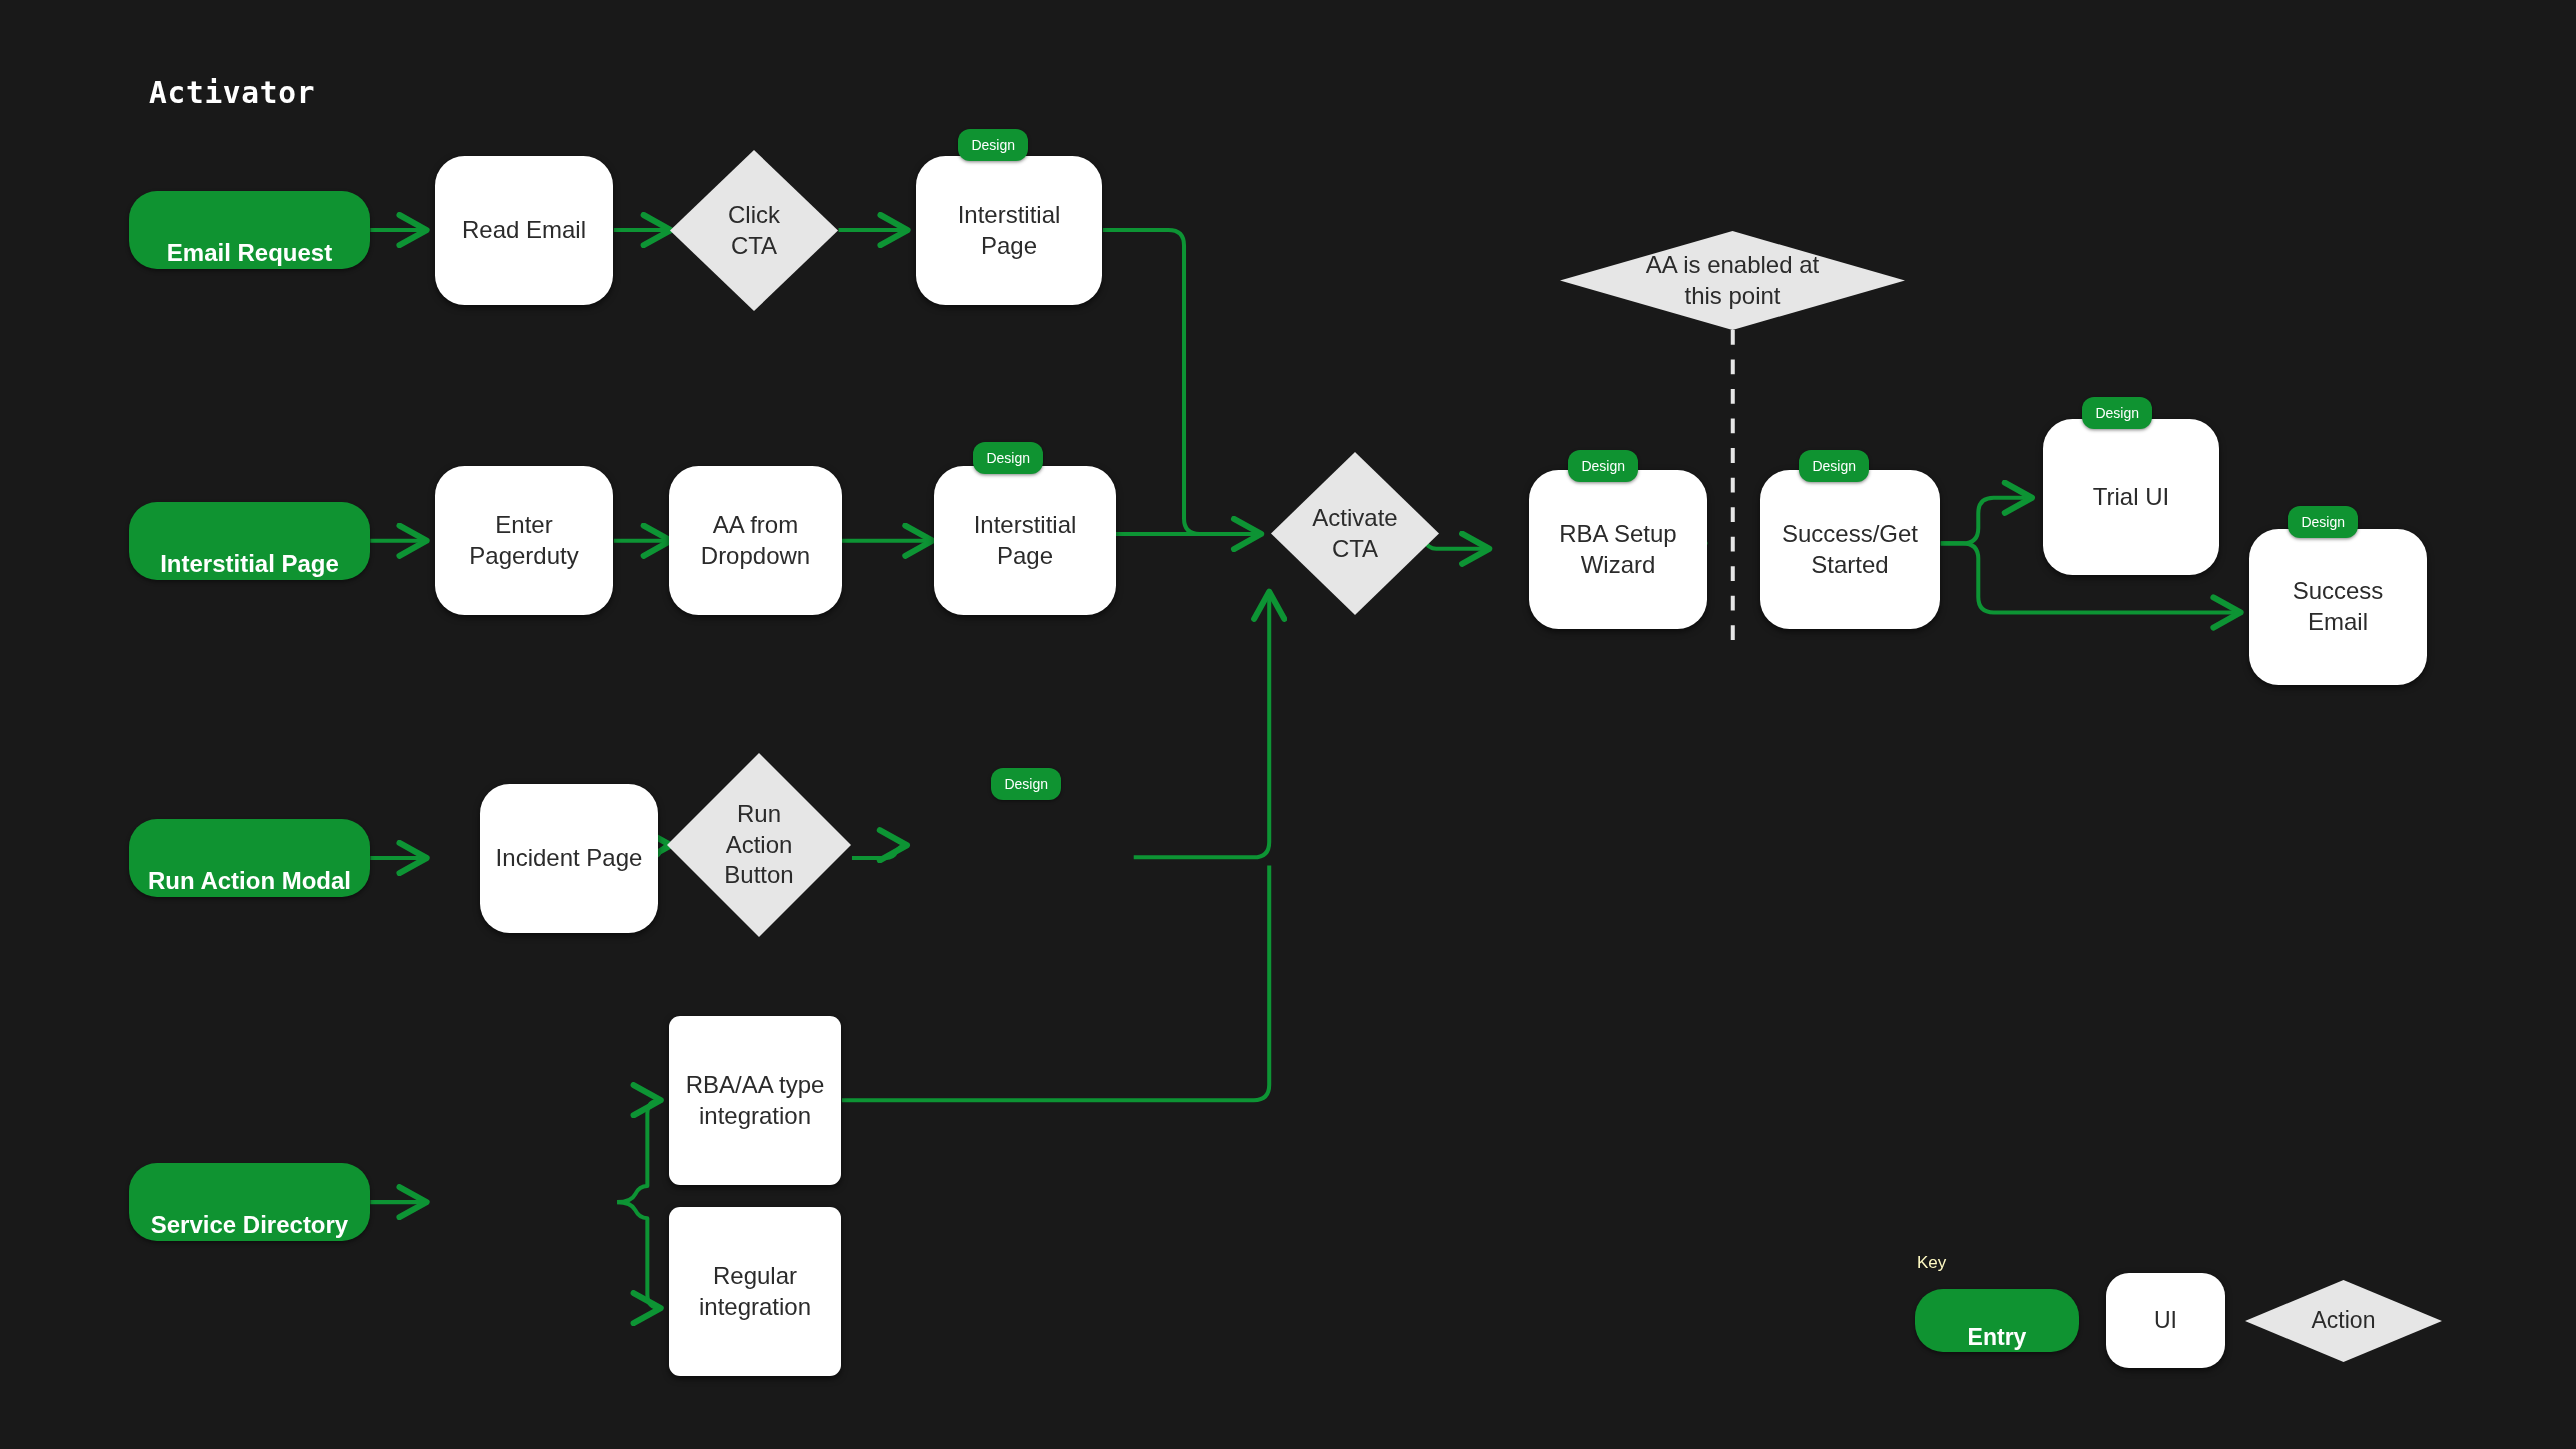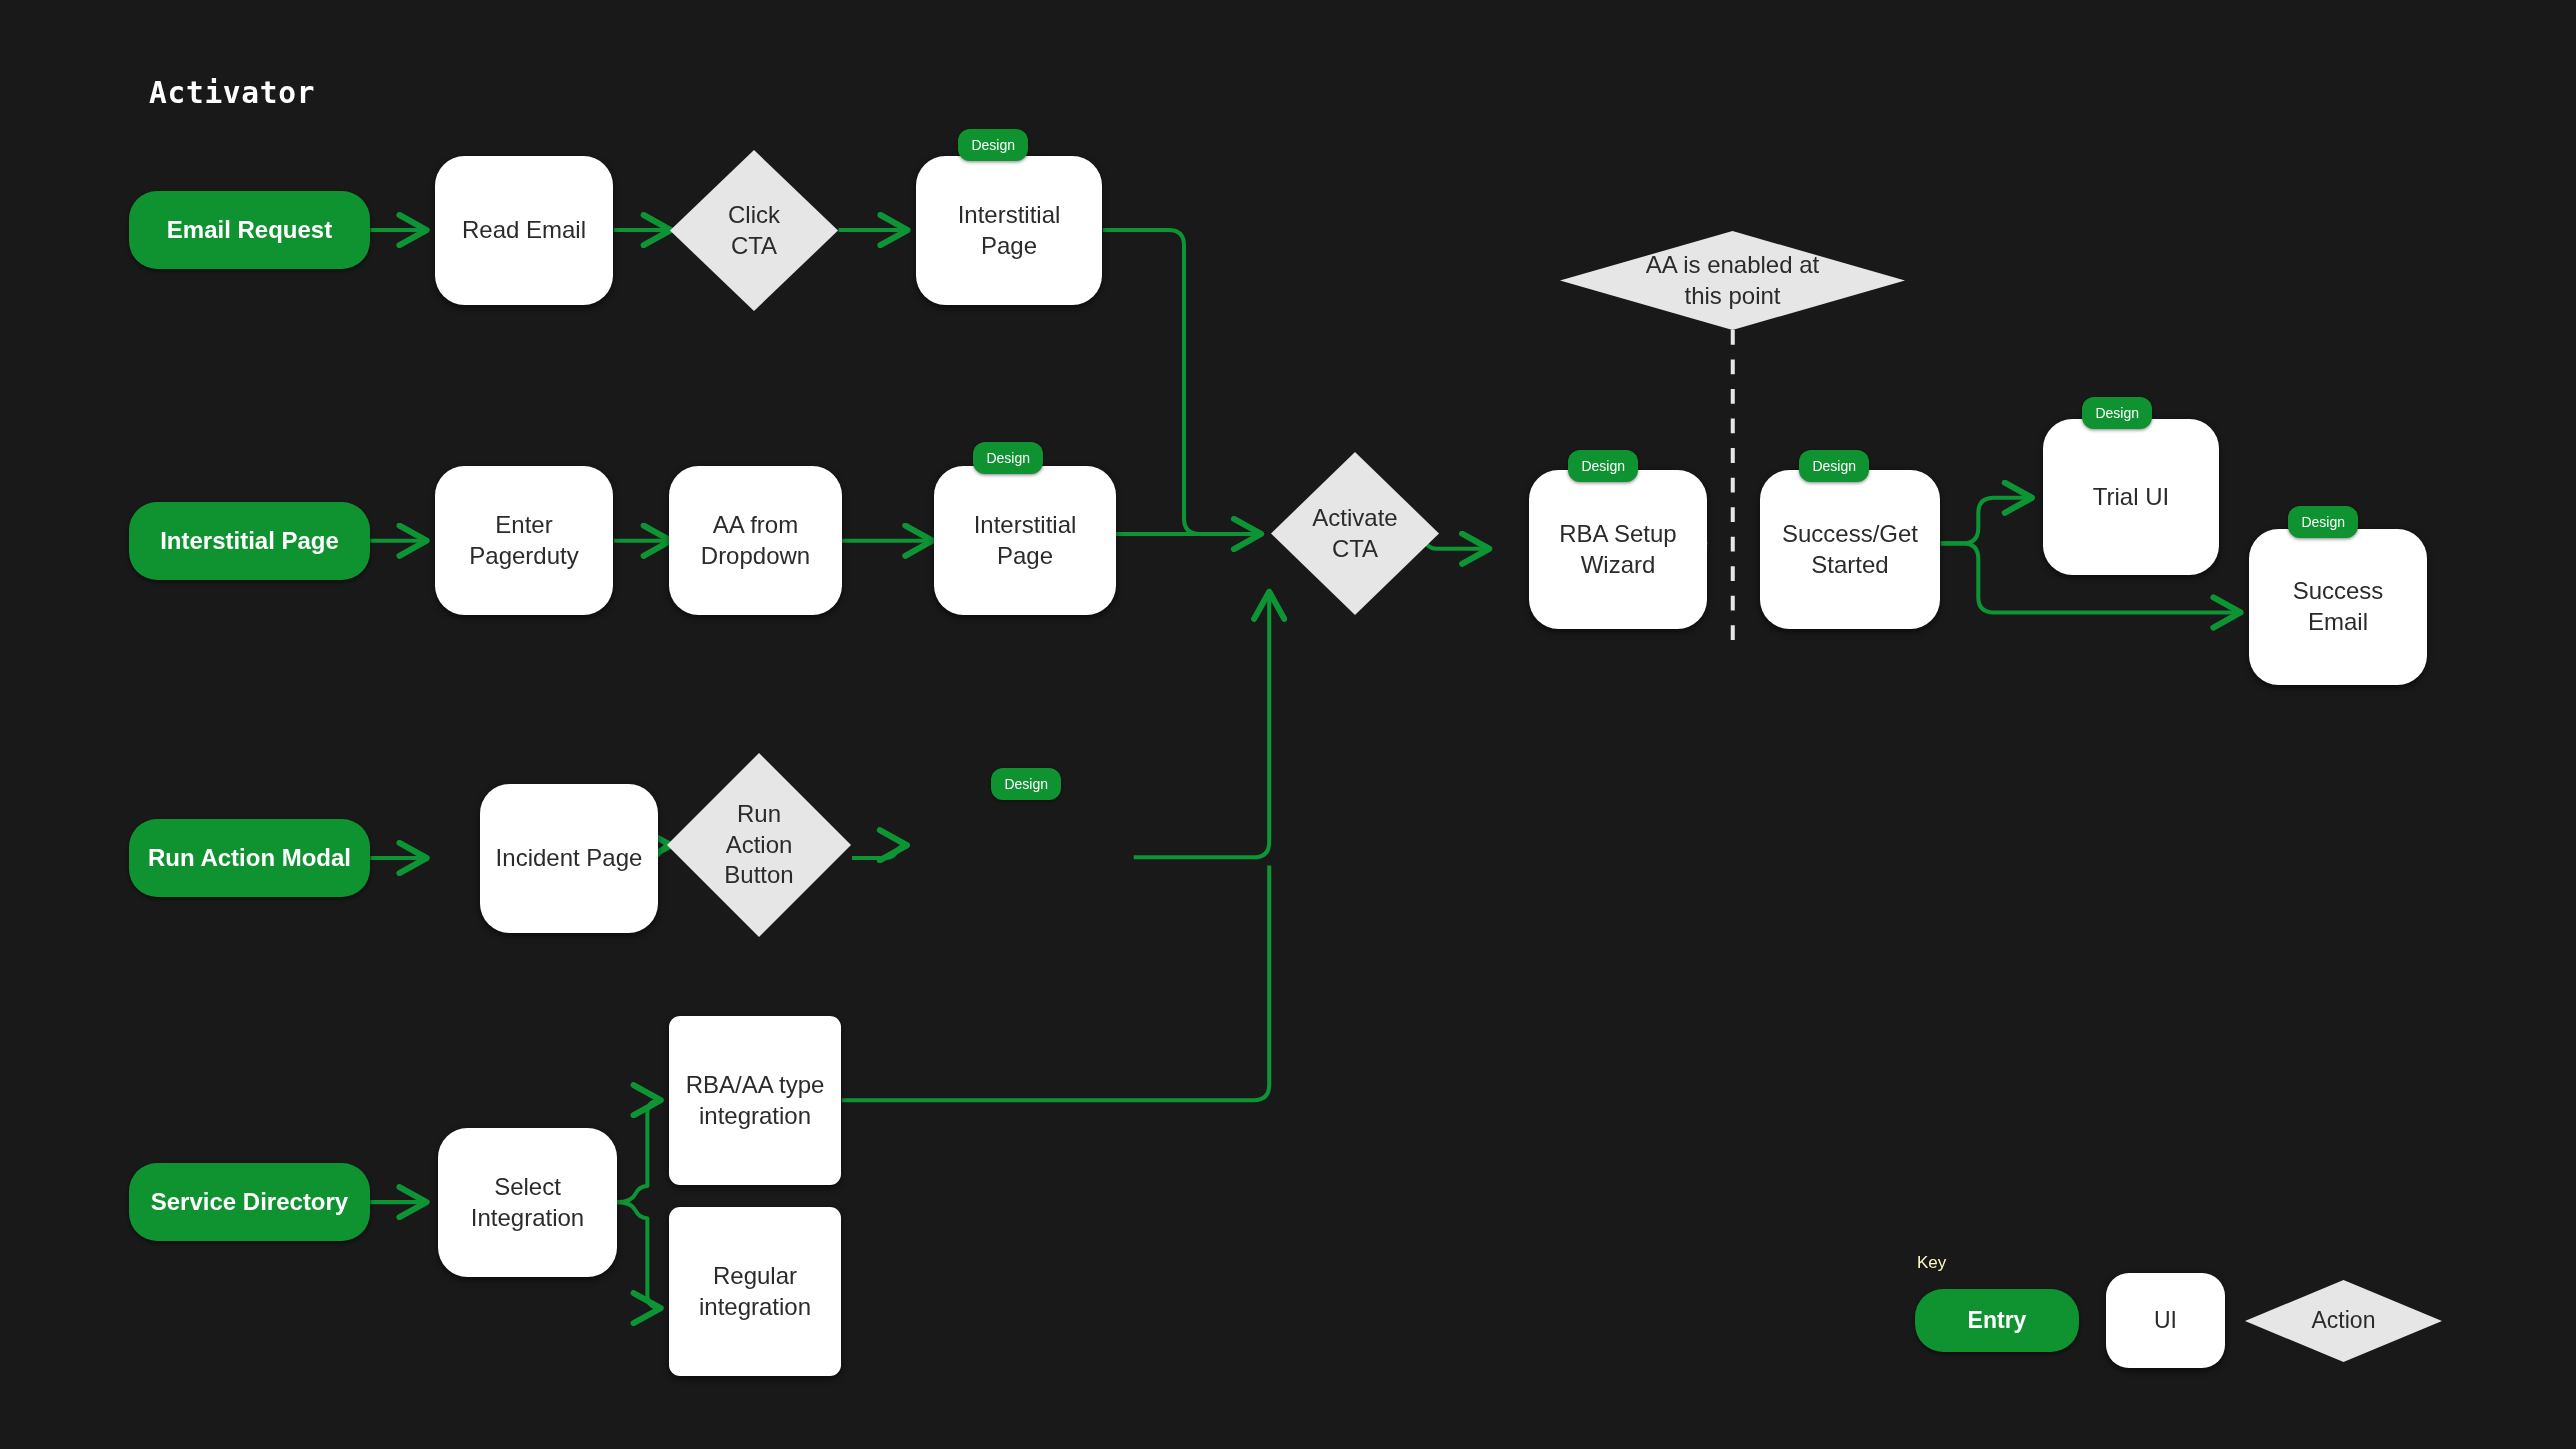--- a/index.html
+++ b/index.html
@@ -70,20 +70,21 @@
 
   
   .node.entry {
     background: #0f9331;
     color: #ffffff;
     border-radius: 28px;
     font-size: 24px;
     font-weight: 700;
     box-shadow: 0 2px 4px rgba(0,0,0,0.45);
     padding: 0 12px;
+    align-items: flex-end;
   }
 
   
   .node.ui {
     background: #ffffff;
     color: #2b2b2b;
     border-radius: 29.5px;
     font-size: 24px;
     font-weight: 400;
     box-shadow: 0 2.7px 6.7px rgba(0,0,0,0.55);
@@ -257,26 +258,20 @@
     </div>
 
     <div class="badge" style="left:991px; top:768px;">
       <span>Design</span>
     </div>
 
     <div class="node entry" style="left:129px; top:1163px; width:241px; height:78px;">
       <span class="label">Service Directory</span>
     </div>
 
-    <div class="node ui" style="left:438px; top:1128px; width:179px; height:149px;">
-      <span class="label">
-        <span>Select</span><br>
-        <span>Integration</span>
-      </span>
-    </div>
 
     <div class="node ui sharp" style="left:669px; top:1016px; width:172px; height:169px;">
       <span class="label">
         <span>RBA/AA type</span><br>
         <span>integration</span>
       </span>
     </div>
 
     <div class="node ui sharp" style="left:669px; top:1207px; width:172px; height:169px;">
       <span class="label">

